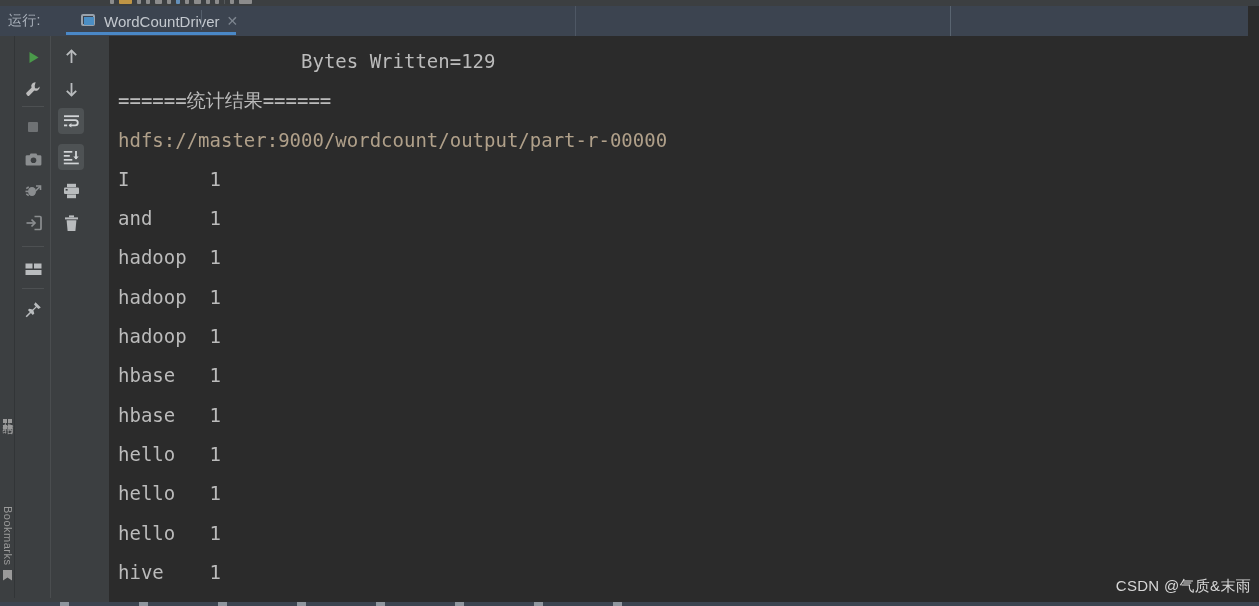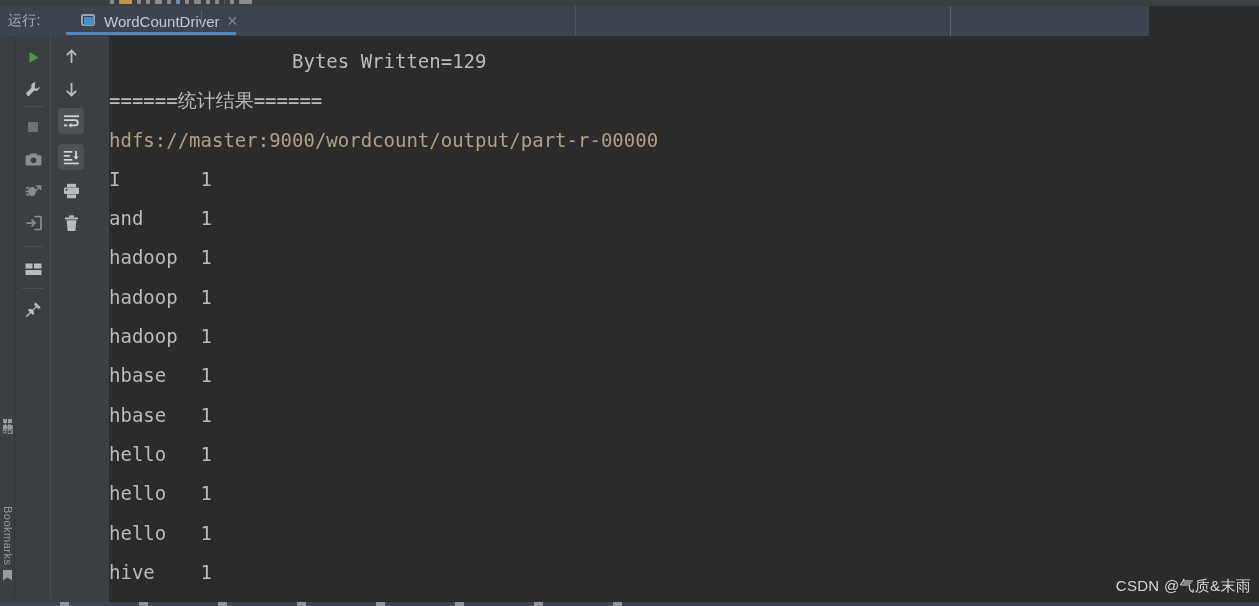--- a/index.html
+++ b/index.html
@@ -42,21 +42,21 @@
   .ts-chip.w { width: 13px; }
   .ts-chip.n { width: 4px; }
   .ts-chip.amber { background: #d6a546; }
   .ts-chip.blue { background: #6b9fd0; }
   .ts-sep { width: 1px; height: 12px; background: #55595b; }
 
   
   .tabbar {
     position: absolute;
     left: 0; top: 6px;
-    width: 1149px; height: 30px;
+    width: 1248px; height: 30px;
     background: #3c4450;
   }
   .tabbar-divider {
     position: absolute;
     top: 0;
     width: 1px; height: 30px;
     background: #4e5764;
   }
   .tabbar-divider.d1 { left: 575px; }
   .tabbar-divider.d2 { left: 950px; background: #596470; }
@@ -215,21 +215,21 @@
   }
   .console-pre {
     margin: 0;
     padding: 6px 0 0 0;
     font-family: "DejaVu Sans Mono", "Liberation Mono", monospace;
     font-size: 19px;
     line-height: 39.3px;
     color: #bbbbbb;
     white-space: pre;
   }
-  .cline { padding-left: 0; }
+  .cline { padding-left: 9px; }
   .c-path { color: #b0a08a; }
 
   
   .status-strip {
     position: absolute;
     left: 0; top: 602px;
     width: 1259px; height: 4px;
     background: #3c4450;
     overflow: hidden;
   }

